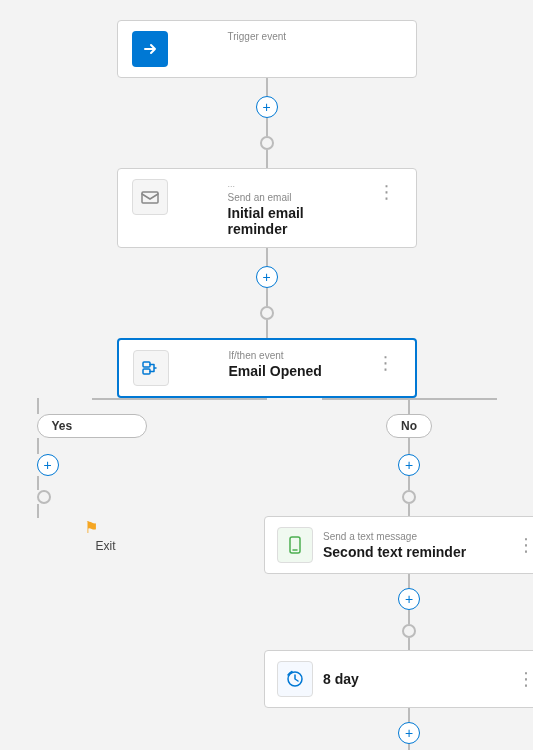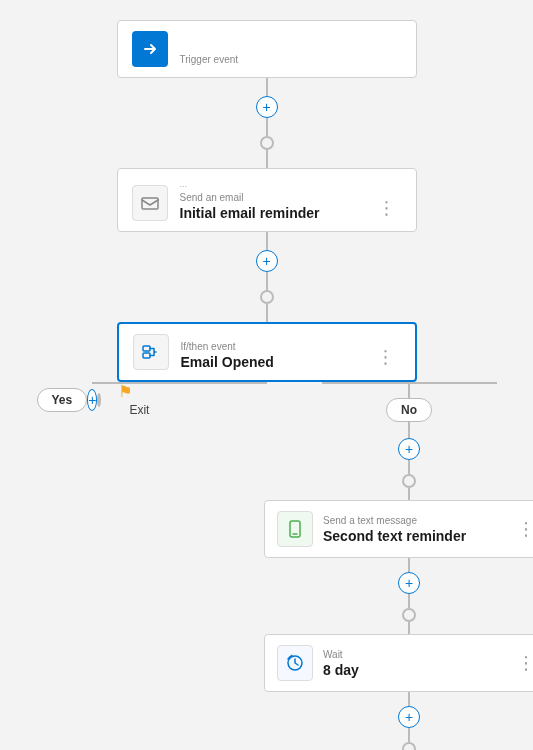--- a/index.html
+++ b/index.html
@@ -18,24 +18,25 @@
       padding: 20px 0 30px 0;
       position: relative;
     }
 
     
     .card {
       background: #fff;
       border: 1.5px solid #d0d0d0;
       border-radius: 4px;
       display: flex;
-      align-items: flex-end;
+      align-items: flex-start;
       padding: 10px 14px;
       position: relative;
       cursor: pointer;
+      gap: 48px;
     }
     .card.trigger { width: 300px; }
     .card.action { width: 300px; }
     .card.branch { width: 300px; border: 2px solid #0078d4; }
 
     .card-icon {
       width: 36px;
       height: 36px;
       border-radius: 4px;
       display: flex;
@@ -95,21 +96,21 @@
       align-items: center;
       justify-content: center;
       font-size: 14px;
       cursor: pointer;
       font-weight: 300;
       line-height: 1;
     }
 
     .yes-column {
       display: flex;
-      align-items: center;
+      flex-direction: column;
       width: 110px;
       flex-shrink: 0;
     }
 
     .no-column {
       display: flex;
       flex-direction: column;
       align-items: center;
       flex: 1;
       min-width: 0;
@@ -272,21 +273,20 @@
 
         <div class="card-sm">
           <div class="card-icon icon-wait" style="margin-right:10px;">
             <svg width="18" height="18" viewBox="0 0 18 18" fill="none">
               <circle cx="9" cy="9" r="7" stroke="#0078d4" stroke-width="1.5"></circle>
               <path d="M9 5v4l3 2" stroke="#0078d4" stroke-width="1.5" stroke-linecap="round" stroke-linejoin="round"></path>
               <path d="M6 1.5C4.5 2.3 3 3.5 2 5" stroke="#0078d4" stroke-width="1.5" stroke-linecap="round"></path>
             </svg>
           </div>
           <div class="card-text">
-            <div class="card-label">Wait</div>
             <div class="card-title">8 day</div>
           </div>
           <div class="card-menu">⋮</div>
         </div>
 
         <div style="width:2px; height:14px; background:#bbb;"></div>
         <div class="add-btn">+</div>
         <div style="width:2px; height:14px; background:#bbb;"></div>
         <div class="connector-circle"></div>
 

